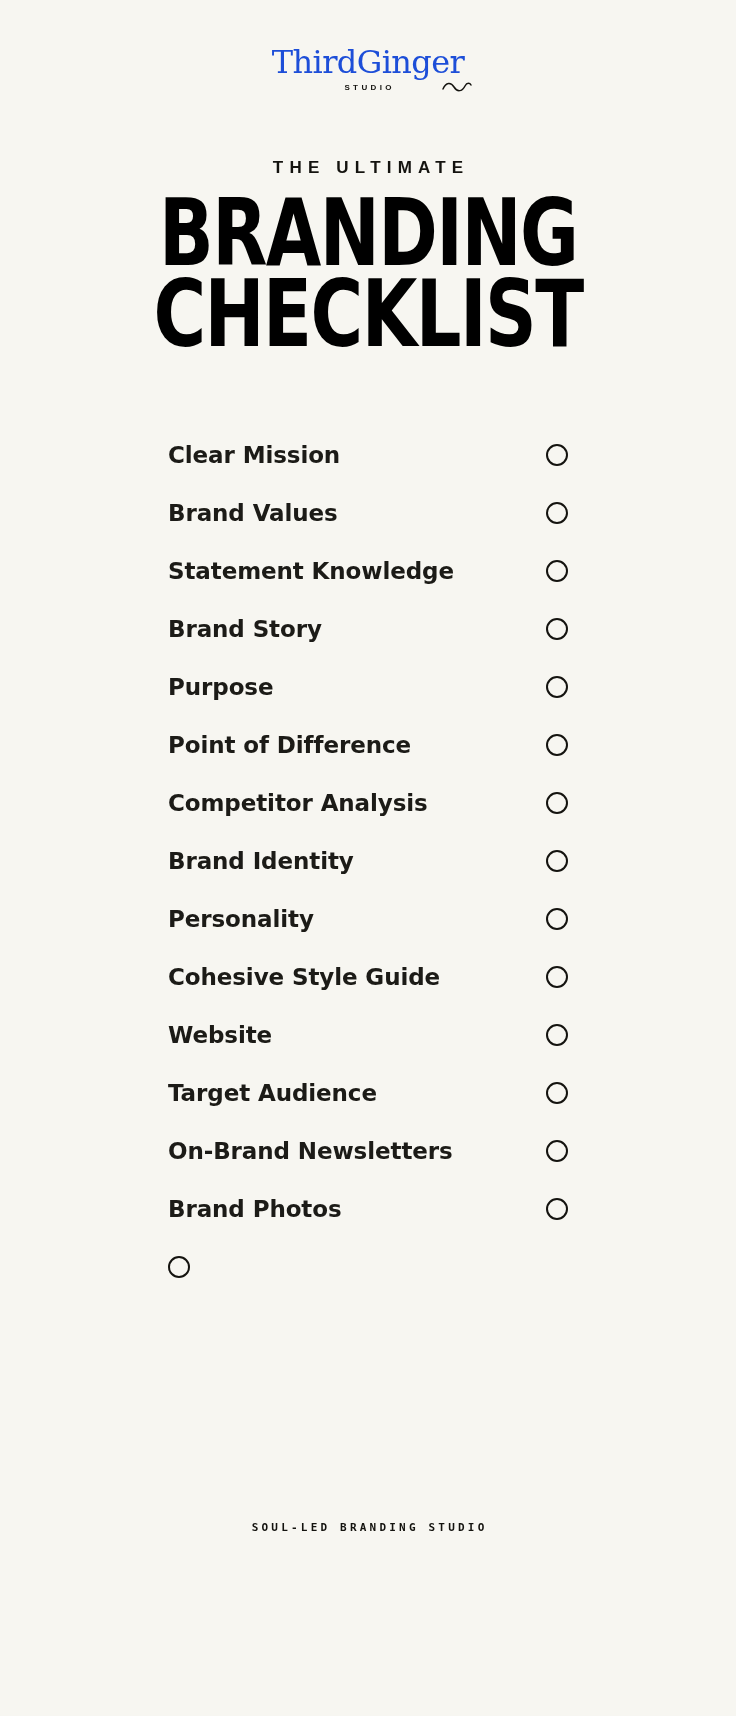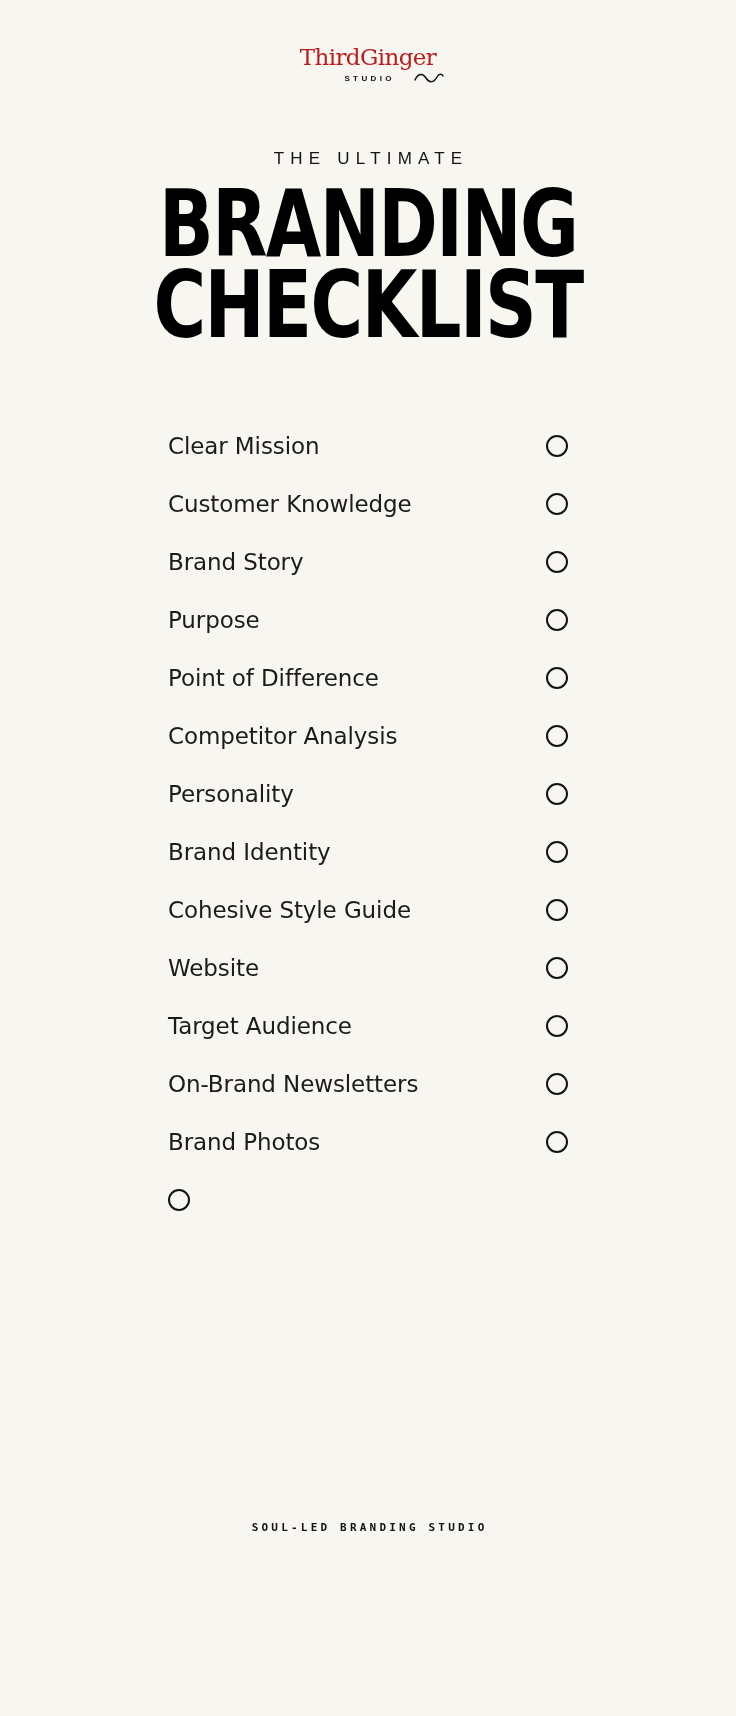--- a/index.html
+++ b/index.html
@@ -30,24 +30,24 @@
   
   .brand {
     margin-top: 46px;
     display: flex;
     flex-direction: column;
     align-items: center;
     position: relative;
   }
   .brand-wordmark {
     font-family: "DejaVu Serif", "Liberation Serif", serif;
-    font-size: 23px;
+    font-size: 32px;
     line-height: 1;
     letter-spacing: -0.6px;
-    color: #b91c1c;
+    color: #1d4ed8;
     white-space: nowrap;
   }
   .brand-sub-row {
     margin-top: 5px;
     display: flex;
     align-items: flex-start;
     justify-content: center;
     position: relative;
     width: 100%;
   }
@@ -64,21 +64,21 @@
     right: -8px;
     top: -3px;
     width: 30px;
     height: 14px;
   }
 
   
   .eyebrow {
     margin-top: 66px;
     font-size: 17px;
-    font-weight: 400;
+    font-weight: 700;
     letter-spacing: 6.2px;
     text-indent: 6.2px;
     color: #14130f;
     text-align: center;
   }
 
   .title {
     margin-top: 16px;
     text-align: center;
     display: flex;
@@ -110,21 +110,21 @@
   }
   .check-row {
     height: 58px;
     display: flex;
     align-items: center;
     justify-content: space-between;
   }
   .check-label {
     font-family: "DejaVu Sans", "Liberation Sans", sans-serif;
     font-size: 23px;
-    font-weight: 400;
+    font-weight: 700;
     letter-spacing: -0.1px;
     color: #1c1b17;
     white-space: nowrap;
   }
   .check-box {
     width: 22px;
     height: 22px;
     border: 2px solid #14130f;
     border-radius: 50%;
     box-sizing: border-box;
@@ -170,45 +170,49 @@
     <div class="title-line">BRANDING</div>
     <div class="title-line title-line--two">CHECKLIST</div>
   </div>
 
   <div class="checklist" id="checklist">
       <div class="check-row">
         <div class="check-label">Clear Mission</div>
         <div class="check-box"></div>
       </div>
       <div class="check-row">
-        <div class="check-label">Customer Knowledge</div>
+        <div class="check-label">Brand Values</div>
+        <div class="check-box"></div>
+      </div>
+      <div class="check-row">
+        <div class="check-label">Statement Knowledge</div>
         <div class="check-box"></div>
       </div>
       <div class="check-row">
         <div class="check-label">Brand Story</div>
         <div class="check-box"></div>
       </div>
       <div class="check-row">
         <div class="check-label">Purpose</div>
         <div class="check-box"></div>
       </div>
       <div class="check-row">
         <div class="check-label">Point of Difference</div>
         <div class="check-box"></div>
       </div>
       <div class="check-row">
         <div class="check-label">Competitor Analysis</div>
         <div class="check-box"></div>
       </div>
       <div class="check-row">
+        <div class="check-label">Brand Identity</div>
+        <div class="check-box"></div>
+      </div>
+      <div class="check-row">
         <div class="check-label">Personality</div>
-        <div class="check-box"></div>
-      </div>
-      <div class="check-row">
-        <div class="check-label">Brand Identity</div>
         <div class="check-box"></div>
       </div>
       <div class="check-row">
         <div class="check-label">Cohesive Style Guide</div>
         <div class="check-box"></div>
       </div>
       <div class="check-row">
         <div class="check-label">Website</div>
         <div class="check-box"></div>
       </div>

